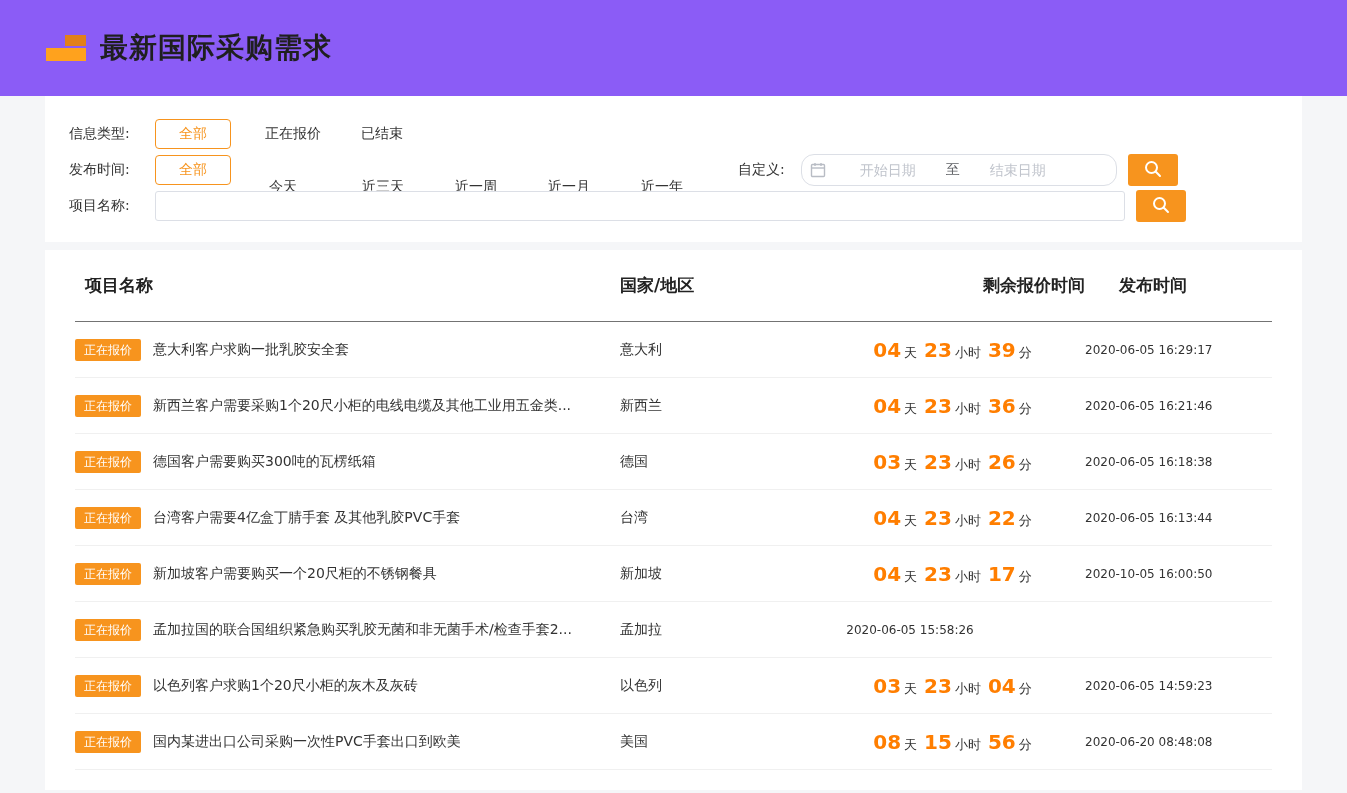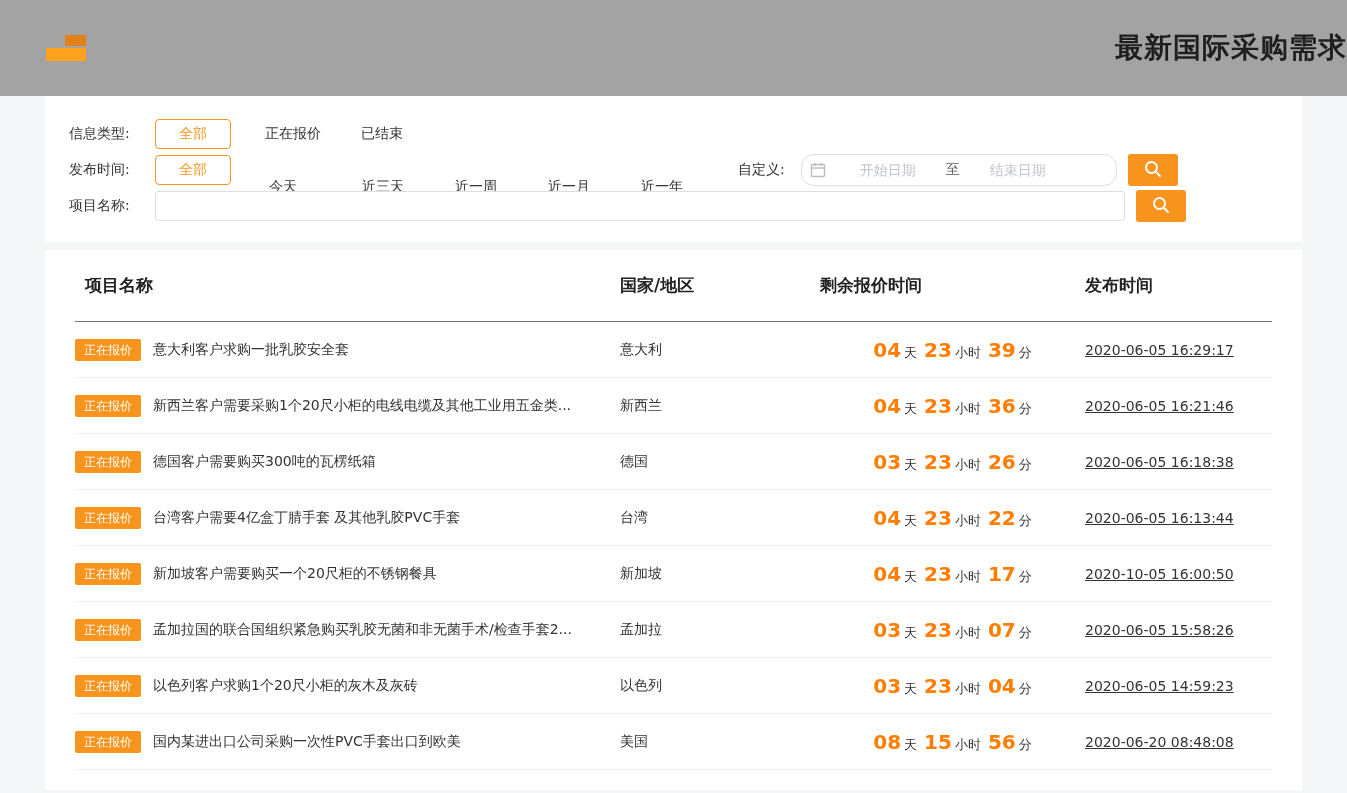--- a/index.html
+++ b/index.html
@@ -6,26 +6,25 @@
   * { box-sizing: border-box; margin: 0; padding: 0; }
   html, body { width: 1347px; height: 793px; overflow: hidden; }
   body {
     background: #f5f6f8;
     font-family: "DejaVu Sans", "Liberation Sans", sans-serif;
     color: #333;
   }
 
   
   .top-band {
-    background: #a3a3a3;
+    background: #8b5cf6;
     height: 96px;
     display: flex;
     align-items: center;
     padding-left: 46px;
-    justify-content: space-between;
   }
   .logo-icon { position: relative; width: 40px; height: 28px; margin-right: 14px; }
   .logo-icon .bar-top { position: absolute; right: 0; top: 1px; width: 21px; height: 11px; background: #e2801a; }
   .logo-icon .bar-bottom { position: absolute; left: 0; bottom: 1px; width: 40px; height: 13px; background: #ffa21d; }
   h1.page-title { font-size: 28px; font-weight: bold; color: #1f1f1f; letter-spacing: 1px; }
 
   
   .card { background: #fff; margin: 0 45px; }
   .filter-card { padding: 18px 24px 16px 24px; margin-bottom: 8px; }
 
@@ -81,38 +80,38 @@
     display: grid;
     grid-template-columns: 545px 200px 265px 1fr;
     align-items: center;
   }
   .thead {
     height: 72px;
     border-bottom: 1px solid #737373;
     font-size: 17px; font-weight: bold; color: #222;
   }
   .th-title { padding-left: 10px; }
-  .th-time, .th-date { text-align: left; }
+  .th-time, .th-date { text-align: right; }
   .th-date { padding-right: 85px; }
 
   .trow { height: 56px; border-bottom: 1px solid #f0f0f0; font-size: 14px; cursor: pointer; }
   .cell-title { display: flex; align-items: center; overflow: hidden; white-space: nowrap; padding-right: 20px; }
   .badge {
     background: #f7941e; color: #fff;
     font-size: 12px; line-height: 1;
     padding: 5px 9px; border-radius: 2px;
     margin-right: 12px; flex-shrink: 0;
   }
   .row-title { overflow: hidden; text-overflow: ellipsis; color: #333; }
   .cell-country { color: #333; }
   .cell-time { text-align: center; white-space: nowrap; }
   .cell-time .num { color: #ff7e00; font-weight: bold; font-size: 20px; }
   .cell-time .unit { color: #333; font-size: 13px; margin: 0 7px 0 3px; }
   .cell-time .unit:last-child { margin-right: 0; }
-  .cell-date { text-align: center; color: #333; font-size: 14px; padding-right: 85px; white-space: nowrap; text-decoration: underline; }
+  .cell-date { text-align: center; color: #333; font-size: 12px; padding-right: 85px; white-space: nowrap; }
 </style>
 </head>
 <body>
 
 <header class="top-band">
   <span class="logo-icon">
     <i class="bar-top"></i>
       <i class="bar-bottom"></i>
   </span>
   <h1 class="page-title">最新国际采购需求</h1>
@@ -241,23 +240,20 @@
     </div>
     <div class="cell-date">2020-10-05 16:00:50</div>
   </div>
 
   <div class="trow">
     <div class="cell-title">
       <span class="badge">正在报价</span>
       <span class="row-title">孟加拉国的联合国组织紧急购买乳胶无菌和非无菌手术/检查手套2...</span>
     </div>
     <div class="cell-country">孟加拉</div>
-    <div class="cell-time">
-      <span class="num">03</span><span class="unit">天</span><span class="num">23</span><span class="unit">小时</span><span class="num">07</span><span class="unit">分</span>
-    </div>
     <div class="cell-date">2020-06-05 15:58:26</div>
   </div>
 
   <div class="trow">
     <div class="cell-title">
       <span class="badge">正在报价</span>
       <span class="row-title">以色列客户求购1个20尺小柜的灰木及灰砖</span>
     </div>
     <div class="cell-country">以色列</div>
     <div class="cell-time">

